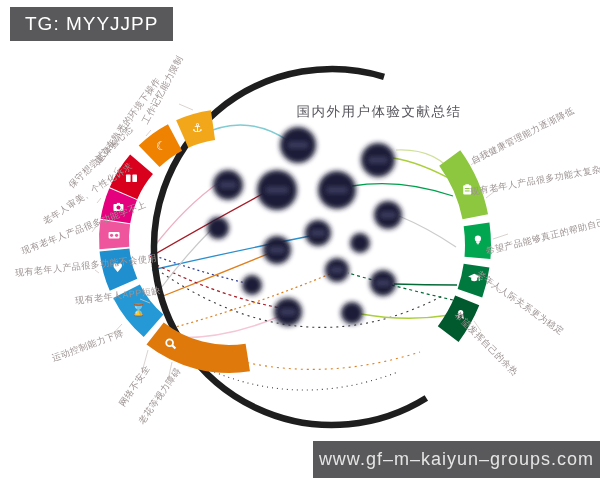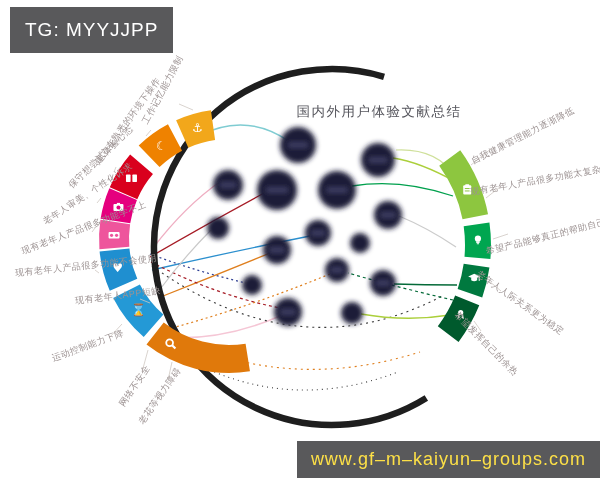--- a/index.html
+++ b/index.html
@@ -1,22 +1,22 @@
 <!DOCTYPE html>
 <html><head>
 <meta charset="utf-8">
 <style>
   html,body{margin:0;padding:0;background:#fff;}
   .stage{position:relative;width:600px;height:480px;background:#fff;overflow:hidden;
          font-family:"Liberation Sans","DejaVu Sans",sans-serif;}
   svg{position:absolute;left:0;top:0;}
   .badge{position:absolute;left:10px;top:7px;background:#59595b;color:#fff;
-         font-size:19px;letter-spacing:1px;padding:12px 15px;}
-  .watermark{position:absolute;right:0;bottom:2px;background:#59595b;color:#fde047;
-         font-size:18px;letter-spacing:1px;padding:8px 14px;}
+         font-size:19px;letter-spacing:1px;padding:6px 15px;}
+  .watermark{position:absolute;right:0;bottom:2px;background:#59595b;color:#e5e5e5;
+         font-size:18px;letter-spacing:1px;padding:8px 6px;}
   .title-top{position:absolute;transform:translate(-50%,-50%);color:#55555c;
          font-size:13.5px;letter-spacing:1.5px;white-space:nowrap;}
   .title-bottom{position:absolute;transform:translate(-50%,-50%);color:#5a5a5a;
          font-size:14px;letter-spacing:2px;white-space:nowrap;}
   .lbl{position:absolute;color:#9c9292;font-size:9px;letter-spacing:.5px;
          white-space:nowrap;}
 </style>
 </head>
 <body>
 

